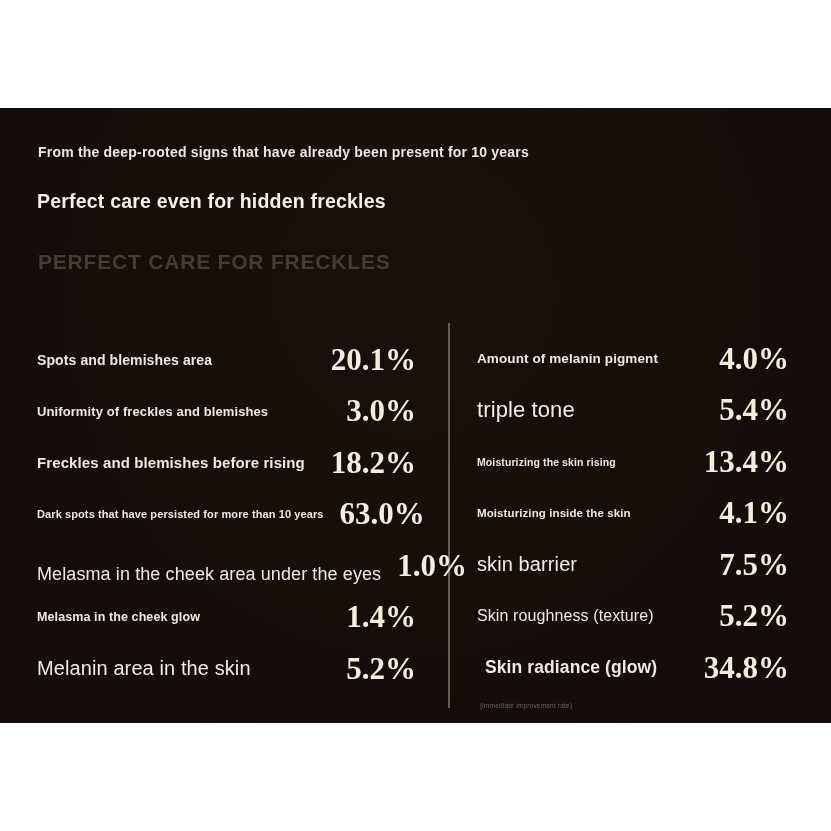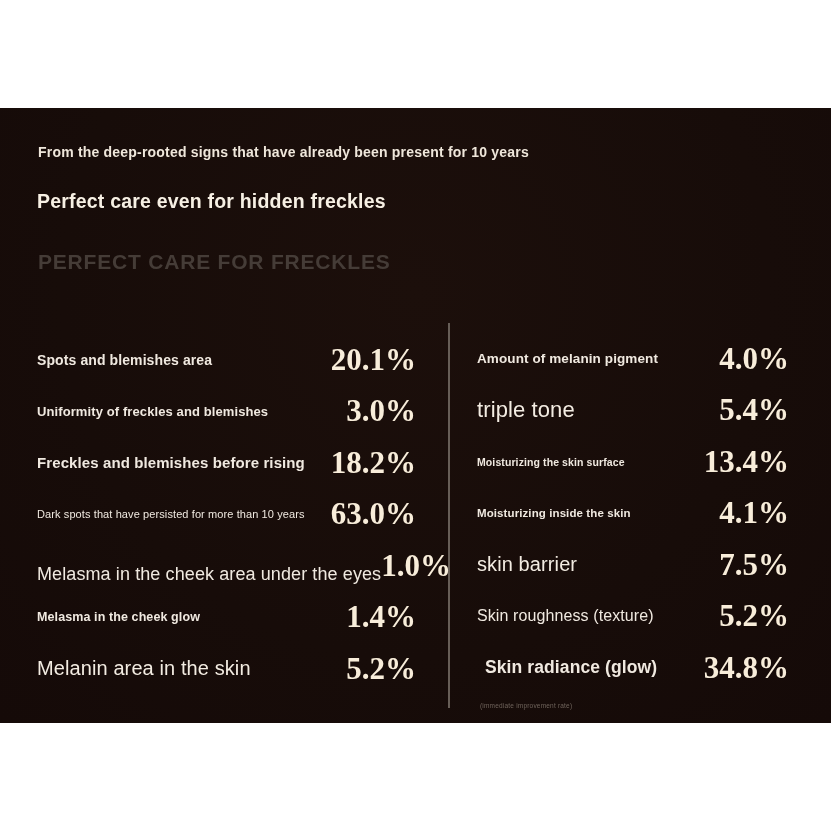--- a/index.html
+++ b/index.html
@@ -53,39 +53,40 @@
     display: flex;
     flex-direction: column;
   }
   .col-left  { left: 37px;  top: 334px; width: 379px; }
   .col-right { left: 477px; top: 333px; width: 312px; }
   .stat-row {
     height: 51.5px;
     display: flex;
     align-items: center;
     justify-content: space-between;
+    gap: 16px;
   }
   .stat-label {
     color: #f0e9e0;
     white-space: nowrap;
     letter-spacing: 0.1px;
   }
   .stat-value {
     font-family: "Liberation Serif", serif;
     font-weight: 700;
     font-size: 31px;
     color: #f8edda;
     white-space: nowrap;
     flex-shrink: 0;
   }
   
   .col-left .stat-row:nth-child(1) .stat-label { font-size: 14px;   font-weight: 700; }
   .col-left .stat-row:nth-child(2) .stat-label { font-size: 13px;   font-weight: 700; }
   .col-left .stat-row:nth-child(3) .stat-label { font-size: 15px;   font-weight: 600; }
-  .col-left .stat-row:nth-child(4) .stat-label { font-size: 11px;   font-weight: 400; }
+  .col-left .stat-row:nth-child(4) .stat-label { font-size: 11px;   font-weight: 700; }
   .col-left .stat-row:nth-child(5) .stat-label { font-size: 18px;   font-weight: 400; margin-top: 18px; }
   .col-left .stat-row:nth-child(6) .stat-label { font-size: 12.5px; font-weight: 600; }
   .col-left .stat-row:nth-child(7) .stat-label { font-size: 20px;   font-weight: 500; color:#f3ece2; }
   
   .col-right .stat-row:nth-child(1) .stat-label { font-size: 13.5px; font-weight: 700; }
   .col-right .stat-row:nth-child(2) .stat-label { font-size: 22px;   font-weight: 500; color:#f3ece2; }
   .col-right .stat-row:nth-child(3) .stat-label { font-size: 10.5px; font-weight: 700; }
   .col-right .stat-row:nth-child(4) .stat-label { font-size: 11.5px; font-weight: 700; }
   .col-right .stat-row:nth-child(5) .stat-label { font-size: 20px;   font-weight: 500; color:#f3ece2; }
   .col-right .stat-row:nth-child(6) .stat-label { font-size: 16px;   font-weight: 500; }
@@ -145,21 +146,21 @@
   <div class="stat-col col-right">
     <div class="stat-row">
       <span class="stat-label">Amount of melanin pigment</span>
       <span class="stat-value">4.0%</span>
     </div>
     <div class="stat-row">
       <span class="stat-label">triple tone</span>
       <span class="stat-value">5.4%</span>
     </div>
     <div class="stat-row">
-      <span class="stat-label">Moisturizing the skin surface</span>
+      <span class="stat-label">Moisturizing the skin rising</span>
       <span class="stat-value">13.4%</span>
     </div>
     <div class="stat-row">
       <span class="stat-label">Moisturizing inside the skin</span>
       <span class="stat-value">4.1%</span>
     </div>
     <div class="stat-row">
       <span class="stat-label">skin barrier</span>
       <span class="stat-value">7.5%</span>
     </div>

